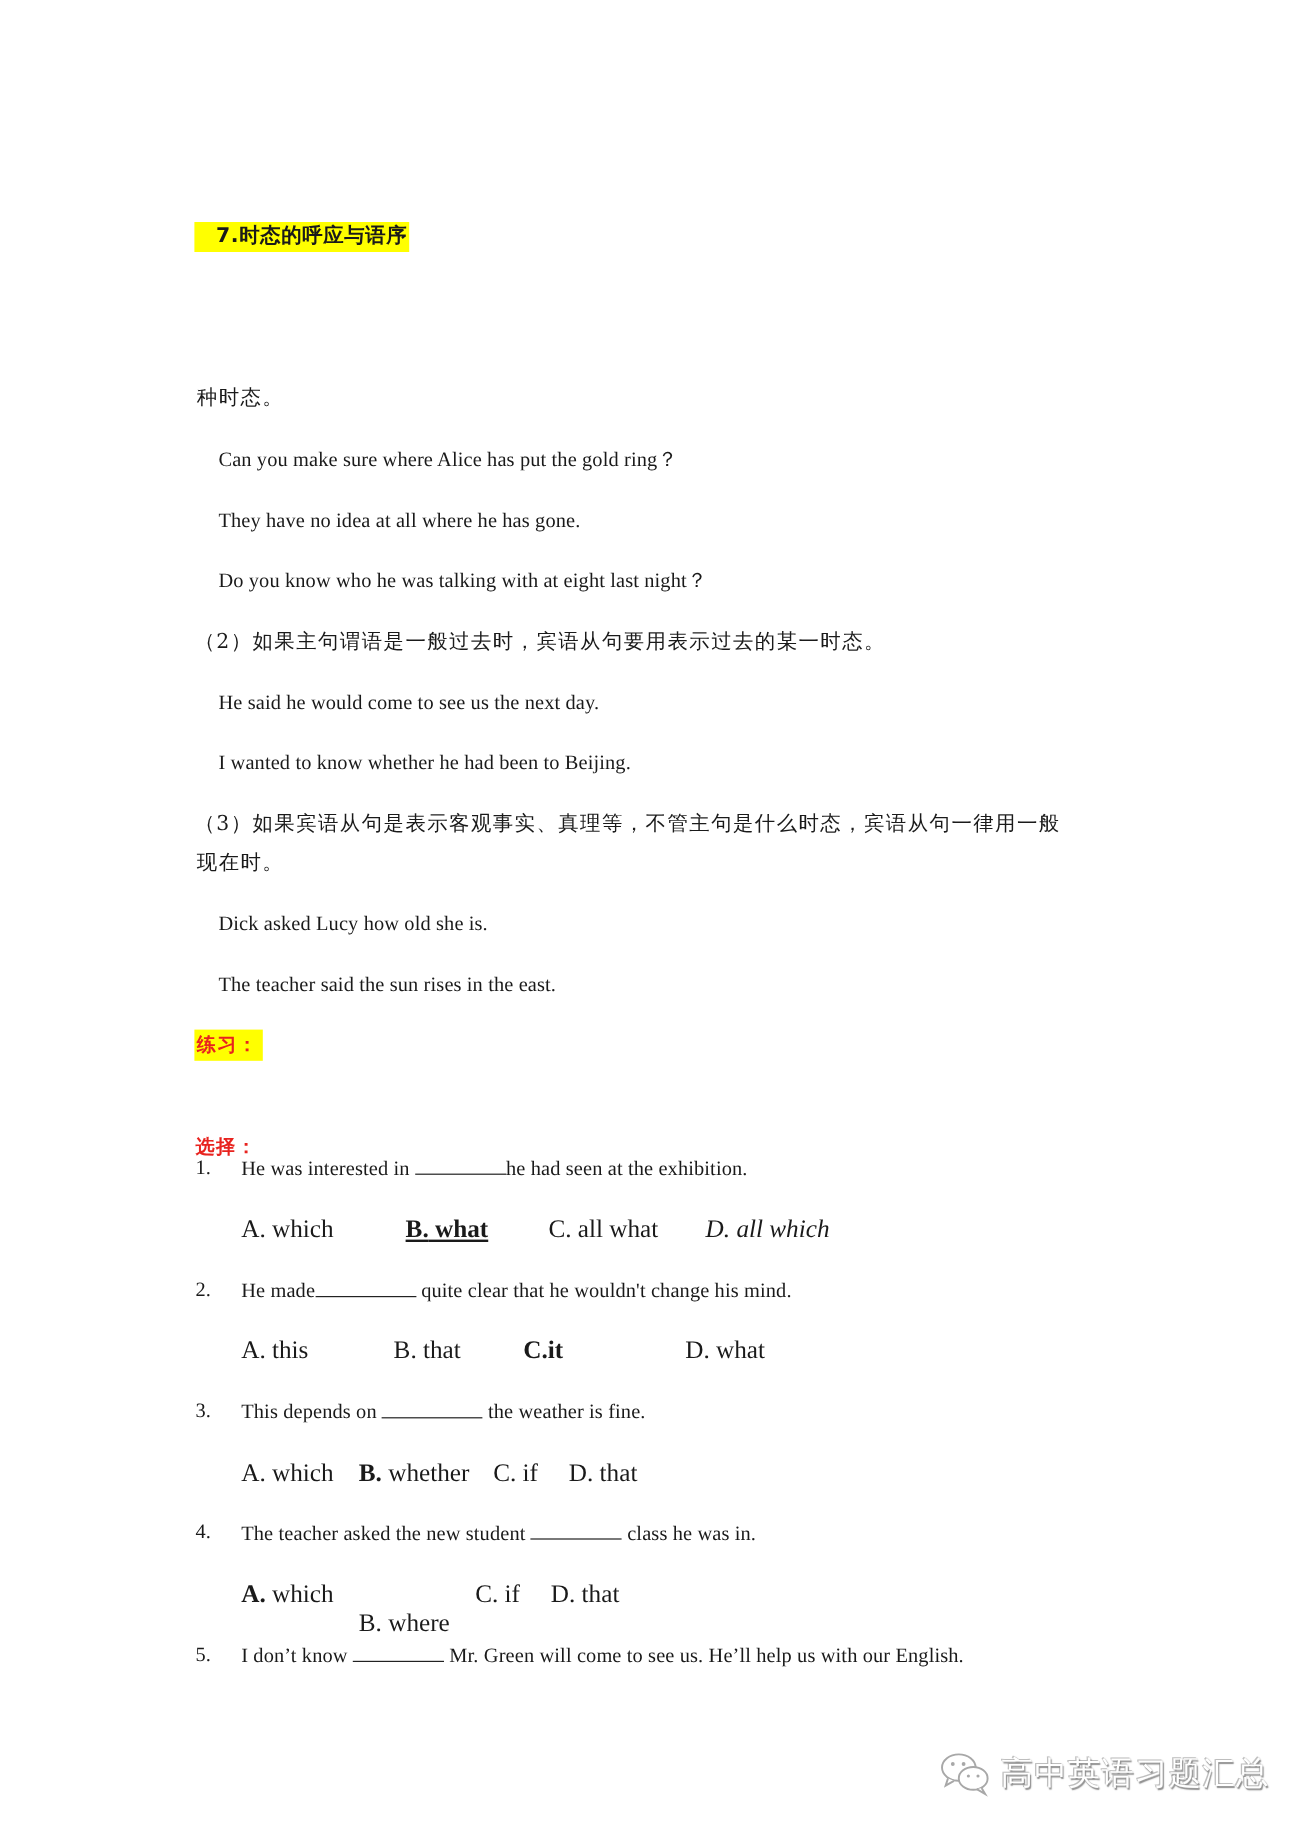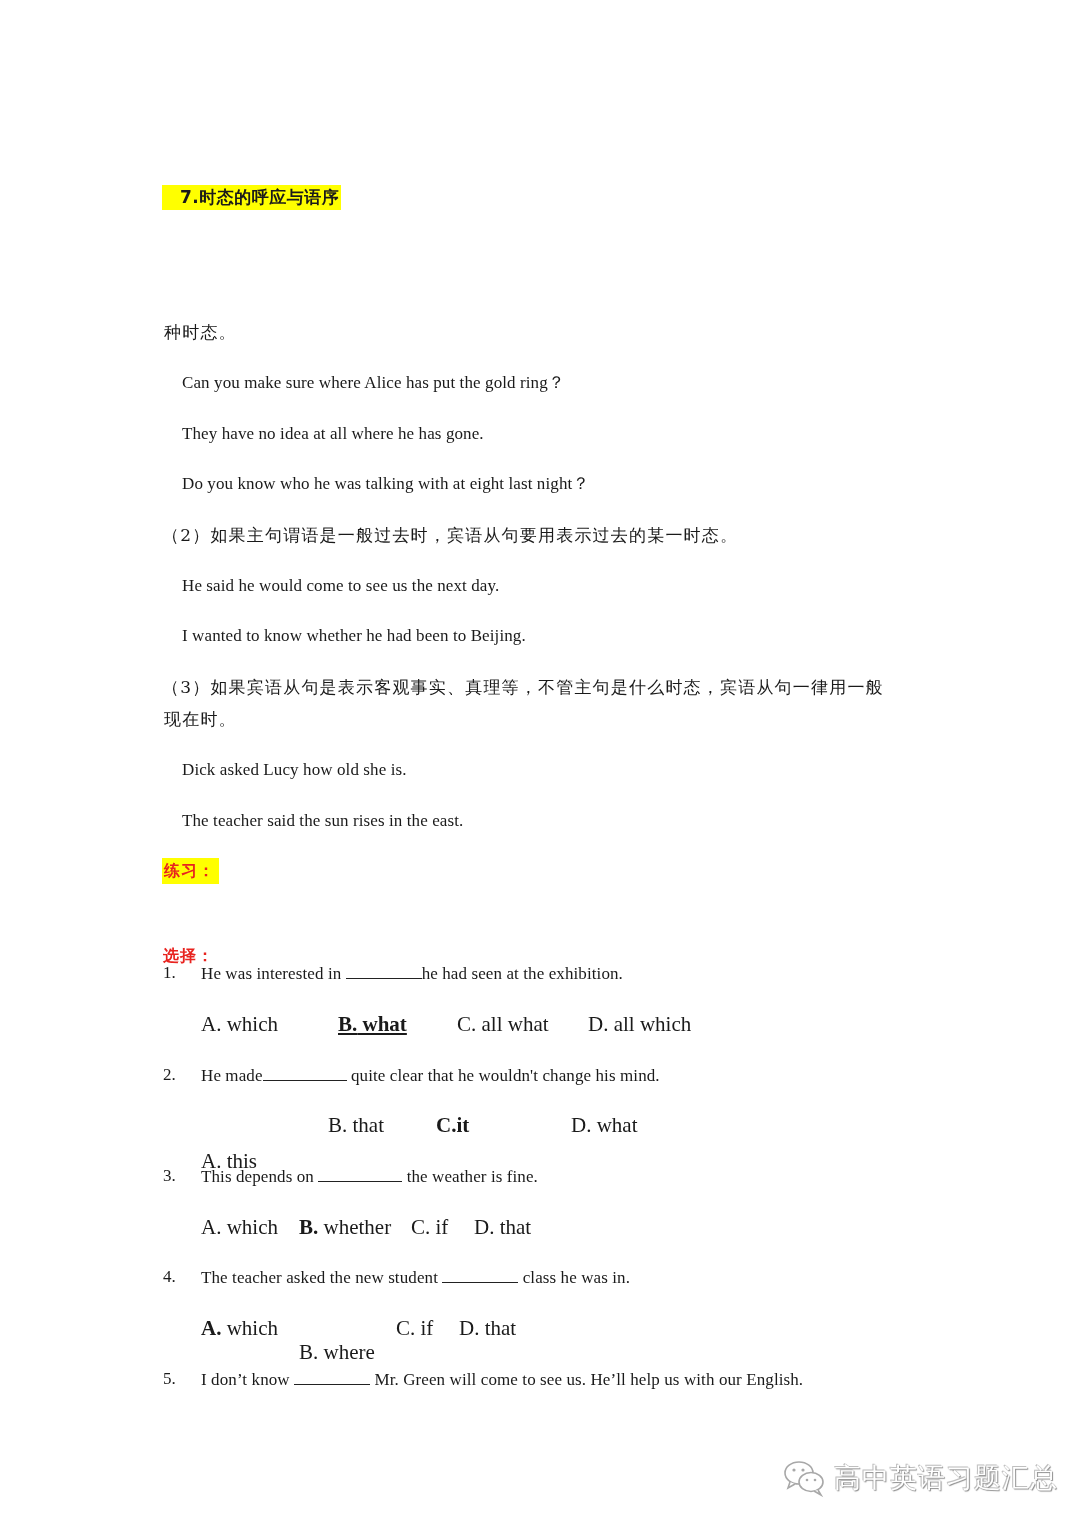--- a/index.html
+++ b/index.html
@@ -121,27 +121,27 @@
   </div>
   <div class="line red-label" style="left:163px; top:945px;">选择：</div>
 
   <div class="qnum" style="left:163px; top:962px;">1.</div>
   <div class="line" style="left:201px; top:962px;">
     <span>He was interested in </span><span class="blank" style="width:76px;"></span><span>he had seen at the exhibition.</span>
   </div>
   <div class="opt" style="left:201px; top:1013px;"><span>A.</span><span> which</span></div>
   <div class="opt bold" style="left:338px; top:1013px;text-decoration:underline;"><span>B.</span><span> what</span></div>
   <div class="opt" style="left:457px; top:1013px;"><span>C.</span><span> all what</span></div>
-  <div class="opt" style="left:588px; top:1013px;"><span>D.</span><span> all which</span></div>
+  <div class="opt" style="left:588px; top:1013px;font-style:italic;"><span>D.</span><span> all which</span></div>
 
   <div class="qnum" style="left:163px; top:1064px;">2.</div>
   <div class="line" style="left:201px; top:1064px;">
     <span>He made</span><span class="blank" style="width:84px;"></span><span> quite clear that he wouldn't change his mind.</span>
   </div>
-  <div class="opt" style="left:201px; top:1114px;margin-top:36px;"><span>A.</span><span> this</span></div>
+  <div class="opt" style="left:201px; top:1114px;"><span>A.</span><span> this</span></div>
   <div class="opt" style="left:328px; top:1114px;"><span>B.</span><span> that</span></div>
   <div class="opt bold" style="left:436px; top:1114px;"><span>C.</span><span>it</span></div>
   <div class="opt" style="left:571px; top:1114px;"><span>D.</span><span> what</span></div>
 
   <div class="qnum" style="left:163px; top:1165px;">3.</div>
   <div class="line" style="left:201px; top:1165px;">
     <span>This depends on </span><span class="blank" style="width:84px;"></span><span> the weather is fine.</span>
   </div>
   <div class="opt" style="left:201px; top:1216px;"><span>A.</span><span> which</span></div>
   <div class="opt" style="left:299px; top:1216px;"><span class="bold">B.</span><span> whether</span></div>

